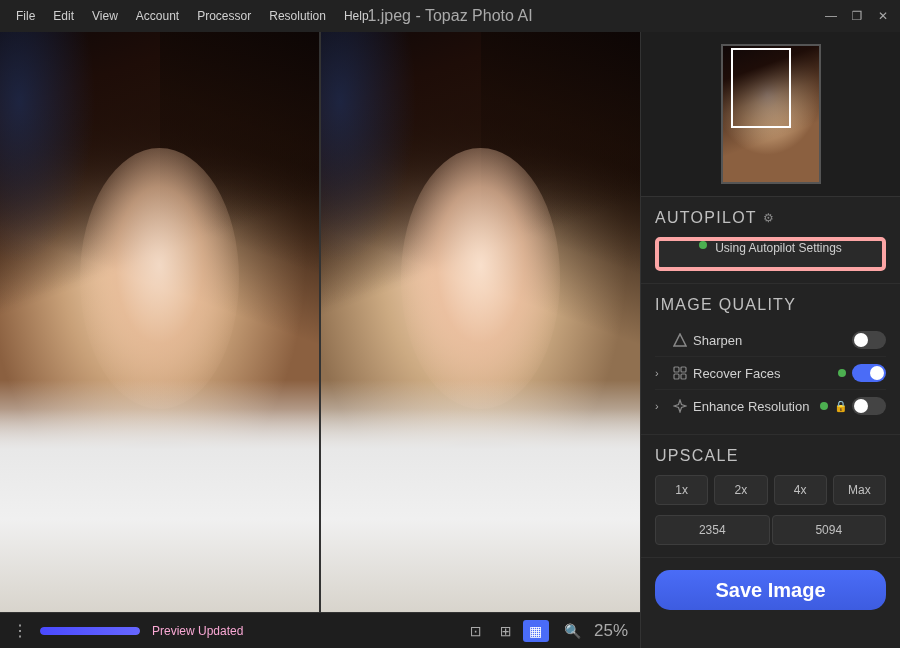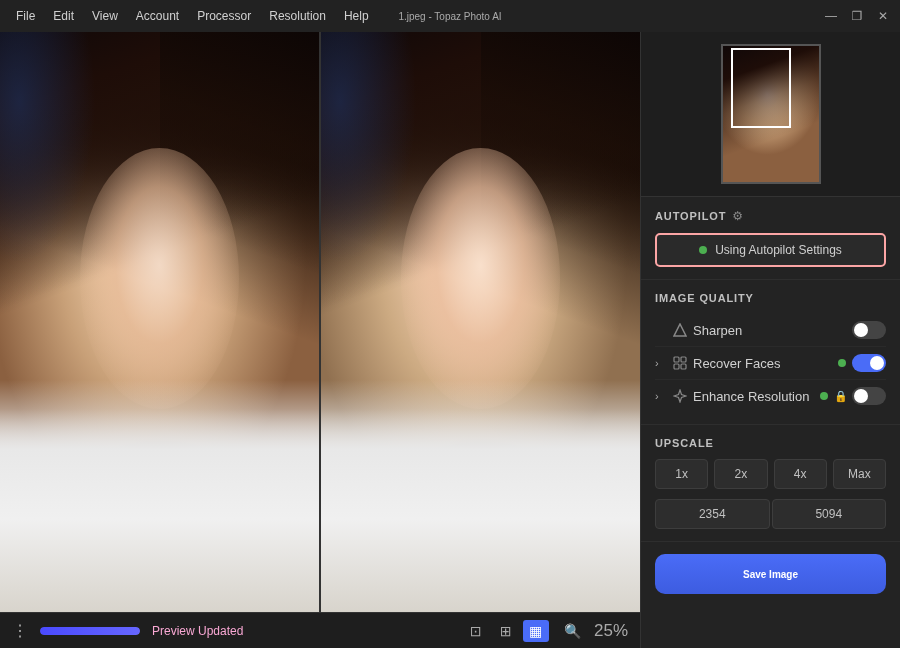--- a/index.html
+++ b/index.html
@@ -30,21 +30,21 @@
       gap: 2px;
     }
     .menu-item {
       padding: 4px 8px;
       font-size: 12px;
       color: #d0d0d0;
       cursor: pointer;
       border-radius: 3px;
     }
     #window-title {
-      font-size: 10px;
+      font-size: 16px;
       color: #aaa;
       position: absolute;
       left: 50%;
       transform: translateX(-50%);
     }
     #window-controls {
       display: flex;
       gap: 8px;
     }
     .win-btn {
@@ -247,42 +247,42 @@
     }
 
     .section-header {
       display: flex;
       align-items: center;
       gap: 6px;
       margin-bottom: 10px;
     }
 
     .section-title {
-      font-size: 11px;
-      font-weight: 700;
+      font-size: 16px;
+      font-weight: 400;
       letter-spacing: 0.08em;
       color: #c0c0c0;
       text-transform: uppercase;
     }
 
     .gear-icon {
       color: #888;
       font-size: 12px;
       cursor: pointer;
     }
 
     
     #autopilot-btn {
       width: 100%;
       height: 34px;
       background: #2a2a2a;
-      border: 2px solid #fca5a5;
+      border: 4px solid #fca5a5;
       border-radius: 5px;
       display: flex;
-      align-items: center;
+      align-items: flex-start;
       justify-content: center;
       gap: 8px;
       cursor: pointer;
       color: #d0d0d0;
       font-size: 12px;
     }
 
     #autopilot-dot {
       width: 8px;
       height: 8px;
@@ -405,23 +405,23 @@
       font-size: 12px;
       color: #c0c0c0;
     }
 
     
     #save-btn {
       margin: 12px 14px;
       height: 40px;
       background: linear-gradient(180deg, #4a6cf7 0%, #3d5ce0 100%);
       border: none;
-      border-radius: 10px;
+      border-radius: 15px;
       color: #fff;
-      font-size: 10px;
+      font-size: 20px;
       font-weight: 600;
       cursor: pointer;
       display: flex;
       align-items: center;
       justify-content: center;
     }
 
     
     .lock-icon {
       color: #888;

